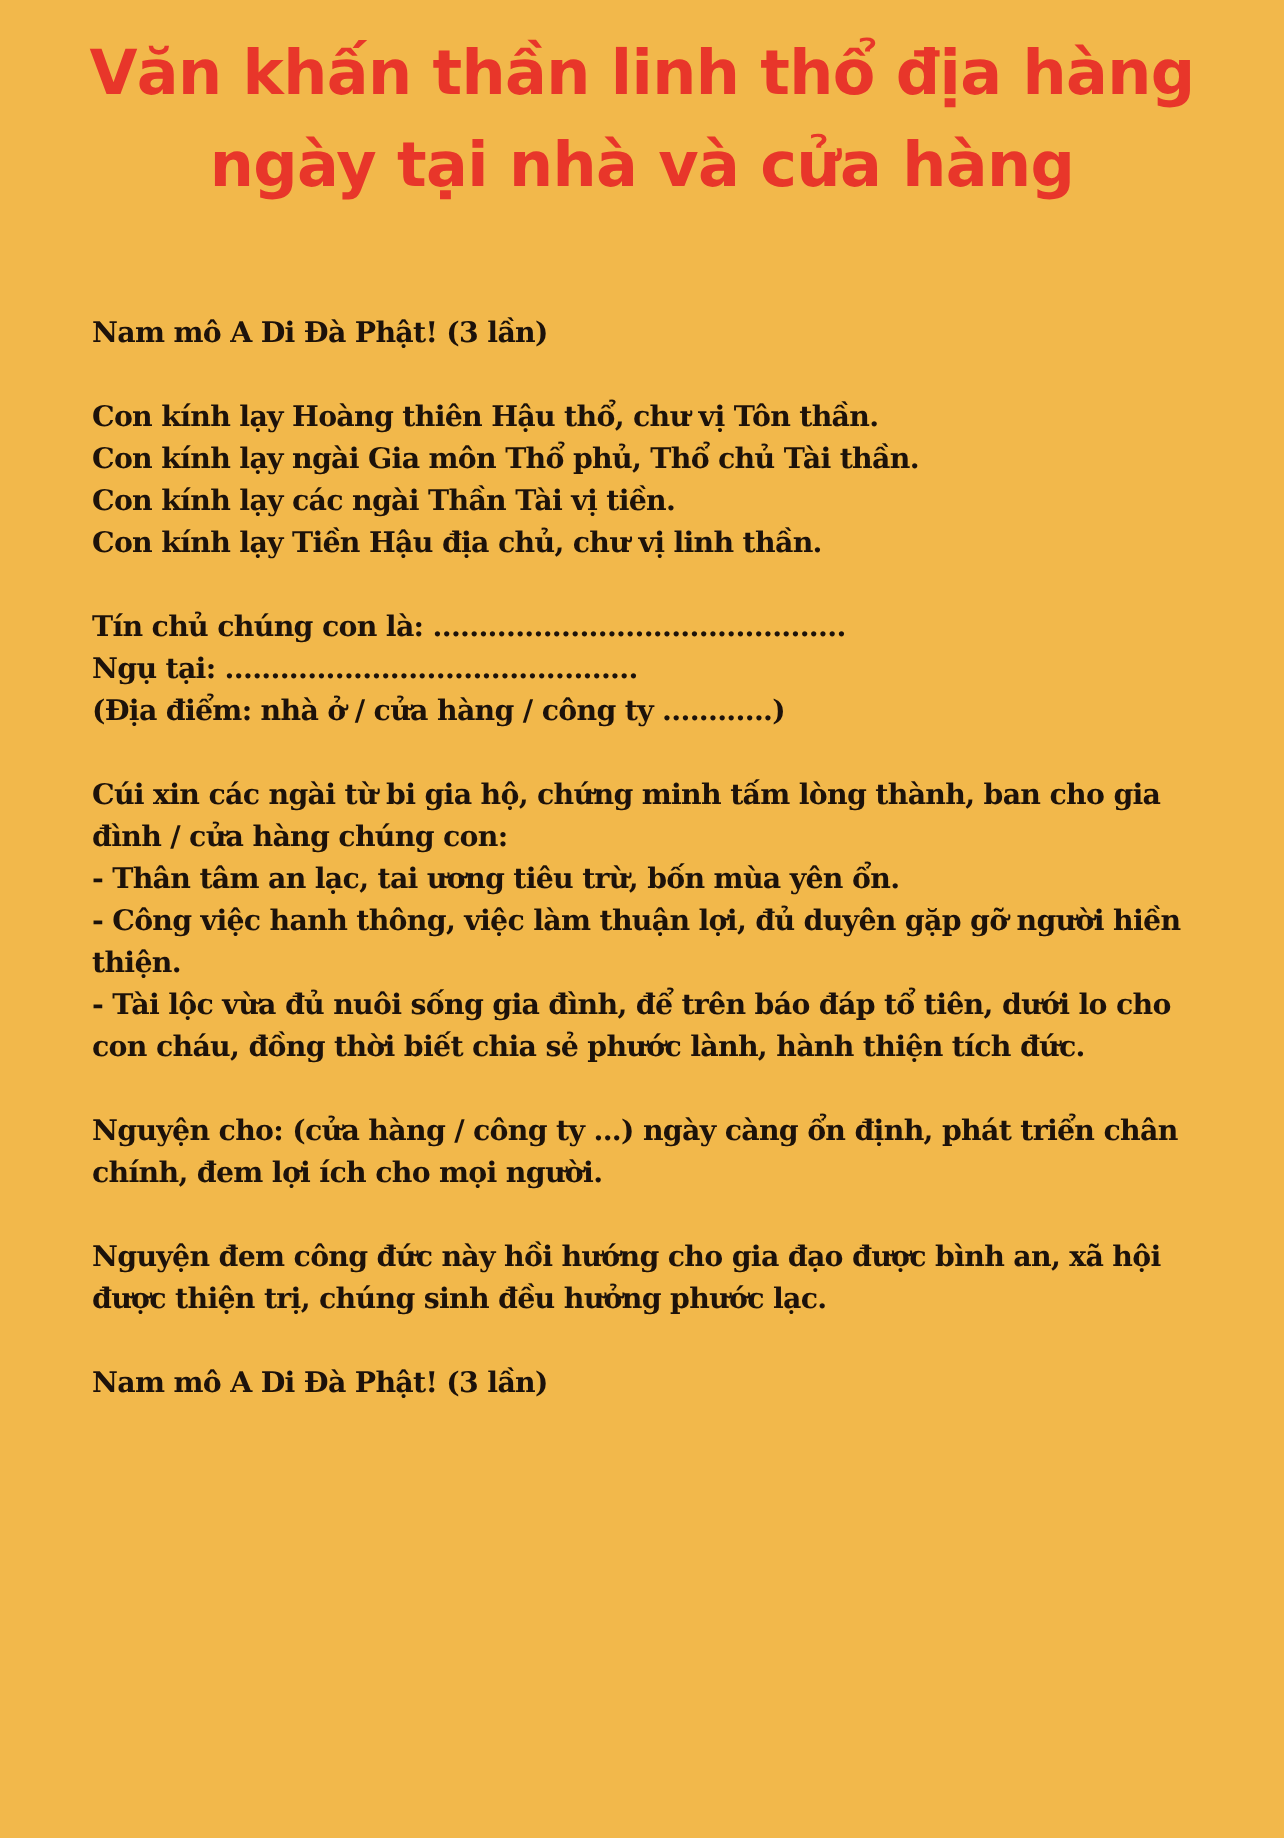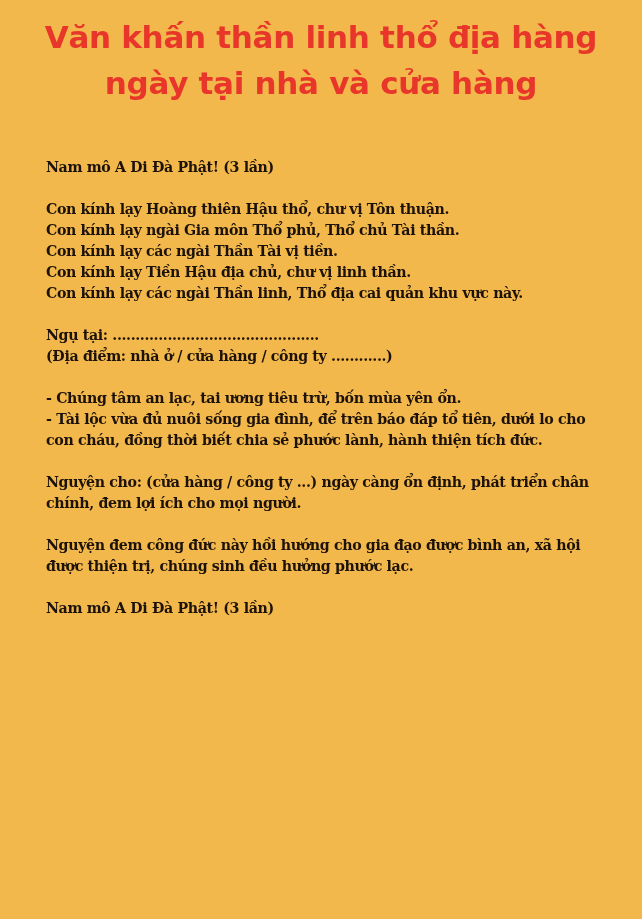--- a/index.html
+++ b/index.html
@@ -31,35 +31,37 @@
 <div class="page">
   <div class="title">
     <span class="line">Văn khấn thần linh thổ địa hàng</span>
     <span class="line">ngày tại nhà và cửa hàng</span>
   </div>
 
   <div class="body">
     <p class="para">Nam mô A Di Đà Phật! (3 lần)</p>
 
     <p class="para">
-      <span class="line">Con kính lạy Hoàng thiên Hậu thổ, chư vị Tôn thuận.</span>
+      <span class="line">Con kính lạy Hoàng thiên Hậu thổ, chư vị Tôn thần.</span>
       <span class="line">Con kính lạy ngài Gia môn Thổ phủ, Thổ chủ Tài thần.</span>
       <span class="line">Con kính lạy các ngài Thần Tài vị tiền.</span>
       <span class="line">Con kính lạy Tiền Hậu địa chủ, chư vị linh thần.</span>
-      <span class="line">Con kính lạy các ngài Thần linh, Thổ địa cai quản khu vực này.</span>
     </p>
 
     <p class="para">
+      <span class="line">Tín chủ chúng con là: .............................................</span>
       <span class="line">Ngụ tại: .............................................</span>
       <span class="line">(Địa điểm: nhà ở / cửa hàng / công ty ............)</span>
     </p>
 
 
     <p class="para">
-      <span class="wrap" style="display:block">- Chúng tâm an lạc, tai ương tiêu trừ, bốn mùa yên ổn.</span>
+      <span class="wrap" style="display:block">Cúi xin các ngài từ bi gia hộ, chứng minh tấm lòng thành, ban cho gia đình / cửa hàng chúng con:</span>
+      <span class="wrap" style="display:block">- Thân tâm an lạc, tai ương tiêu trừ, bốn mùa yên ổn.</span>
+      <span class="wrap" style="display:block">- Công việc hanh thông, việc làm thuận lợi, đủ duyên gặp gỡ người hiền thiện.</span>
       <span class="wrap" style="display:block">- Tài lộc vừa đủ nuôi sống gia đình, để trên báo đáp tổ tiên, dưới lo cho con cháu, đồng thời biết chia sẻ phước lành, hành thiện tích đức.</span>
     </p>
 
     <p class="para wrap">Nguyện cho: (cửa hàng / công ty ...) ngày càng ổn định, phát triển chân chính, đem lợi ích cho mọi người.</p>
     <p class="para wrap">Nguyện đem công đức này hồi hướng cho gia đạo được bình an, xã hội được thiện trị, chúng sinh đều hưởng phước lạc.</p>
     <p class="para">Nam mô A Di Đà Phật! (3 lần)</p>
   </div>
 </div>
 
 </body></html>

